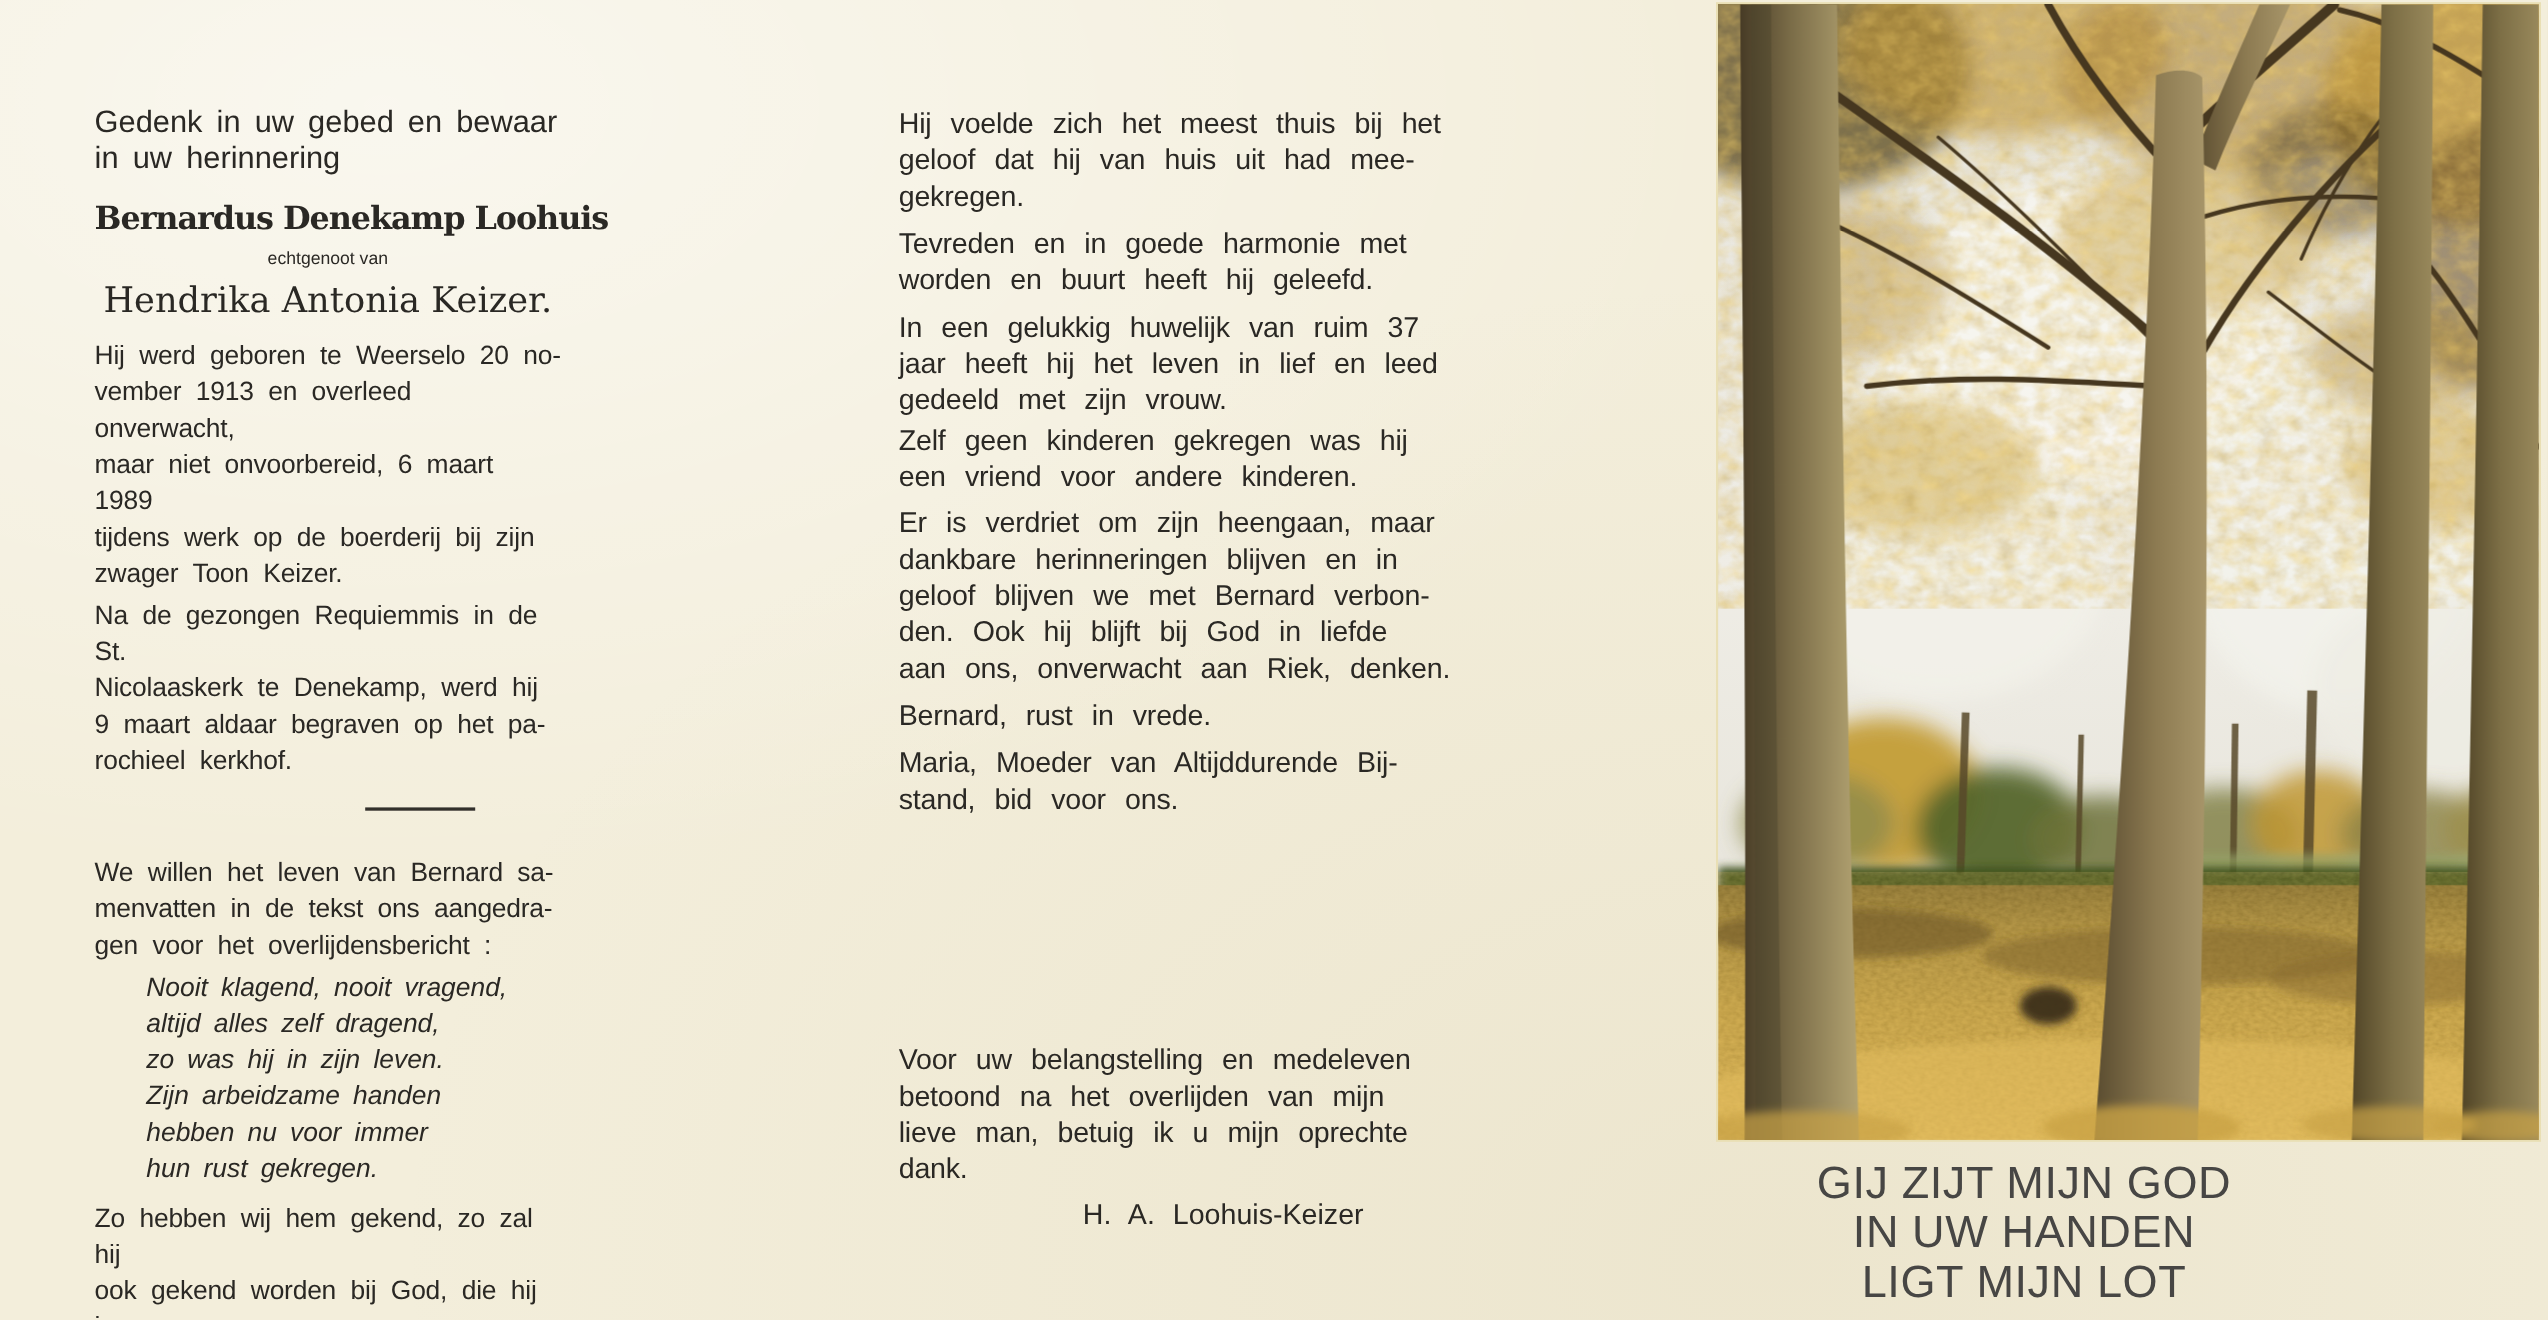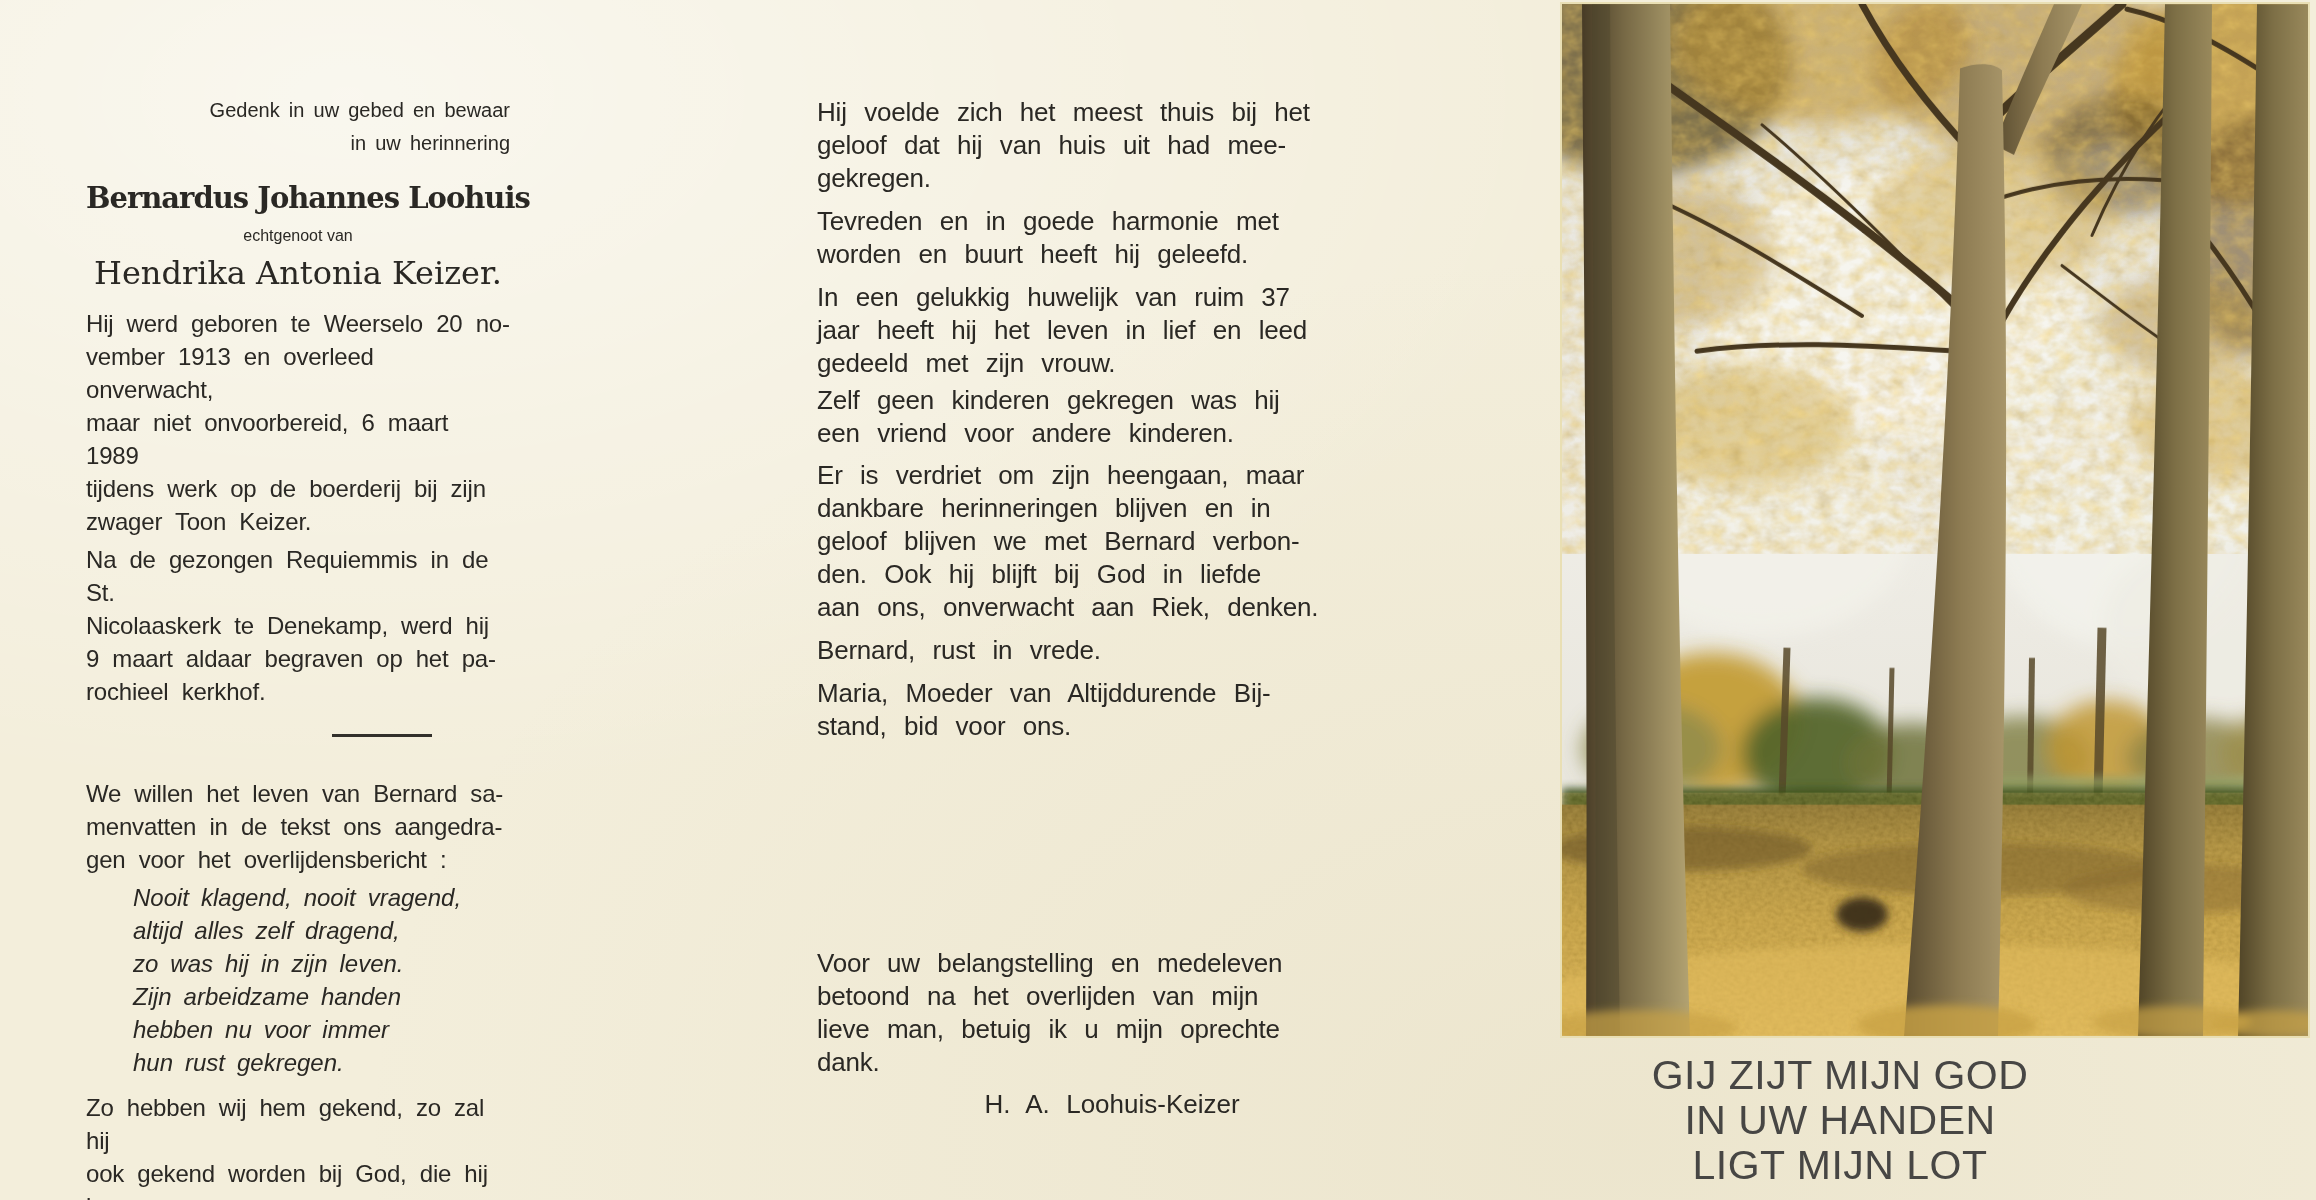--- a/index.html
+++ b/index.html
@@ -8,21 +8,21 @@
     background:
       radial-gradient(ellipse at 15% 8%, rgba(255,255,255,0.55), rgba(255,255,255,0) 45%),
       radial-gradient(ellipse at 70% 95%, rgba(205,190,145,0.18), rgba(205,190,145,0) 55%),
       #f3eedb;
     font-family:"Liberation Sans", sans-serif;
     color:#2a2824;
   }
   
   .col-left{position:absolute;left:86px;top:94px;width:424px;}
   .col-left p{margin:0;}
-  .intro{font-size:20px;line-height:33px;text-align:right;white-space:pre-line;word-spacing:0.18em;}
+  .intro{font-size:28px;line-height:33px;text-align:left;white-space:pre-line;word-spacing:0.18em;}
   .name{
     margin:18px 0 0;font-family:"DejaVu Serif", serif;font-weight:bold;
     font-size:29px;line-height:40px;letter-spacing:-1px;text-align:center;white-space:nowrap;
   }
   .relation{margin-top:8px;font-size:16px;line-height:36px;text-align:center;}
   .spouse{
     margin-top:4px;font-family:"DejaVu Serif", serif;font-weight:normal;
     font-size:32px;line-height:38px;text-align:center;letter-spacing:0px;
   }
   .para{white-space:pre-line;font-size:24px;line-height:33px;word-spacing:0.28em;letter-spacing:-0.2px;}
@@ -50,21 +50,21 @@
   .caption-line{font-size:41px;line-height:45px;letter-spacing:0.5px;}
 </style>
 </head>
 <body>
 
 <div class="card">
 
   <section class="col-left">
     <p class="intro">Gedenk in uw gebed en bewaar
 in uw herinnering</p>
-    <h1 class="name">Bernardus Johannes Loohuis</h1>
+    <h1 class="name">Bernardus Denekamp Loohuis</h1>
     <p class="relation">echtgenoot van</p>
     <p class="spouse">Hendrika Antonia Keizer.</p>
     <p class="para p-birth">Hij werd geboren te Weerselo 20 no-
 vember 1913 en overleed onverwacht,
 maar niet onvoorbereid, 6 maart 1989
 tijdens werk op de boerderij bij zijn
 zwager Toon Keizer.</p>
     <p class="para p-funeral">Na de gezongen Requiemmis in de St.
 Nicolaaskerk te Denekamp, werd hij
 9 maart aldaar begraven op het pa-

